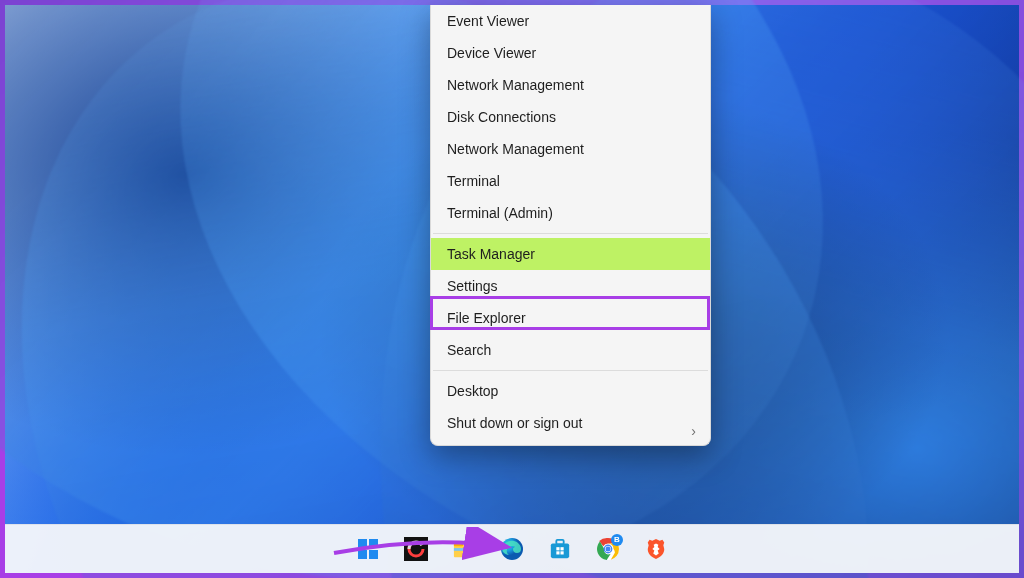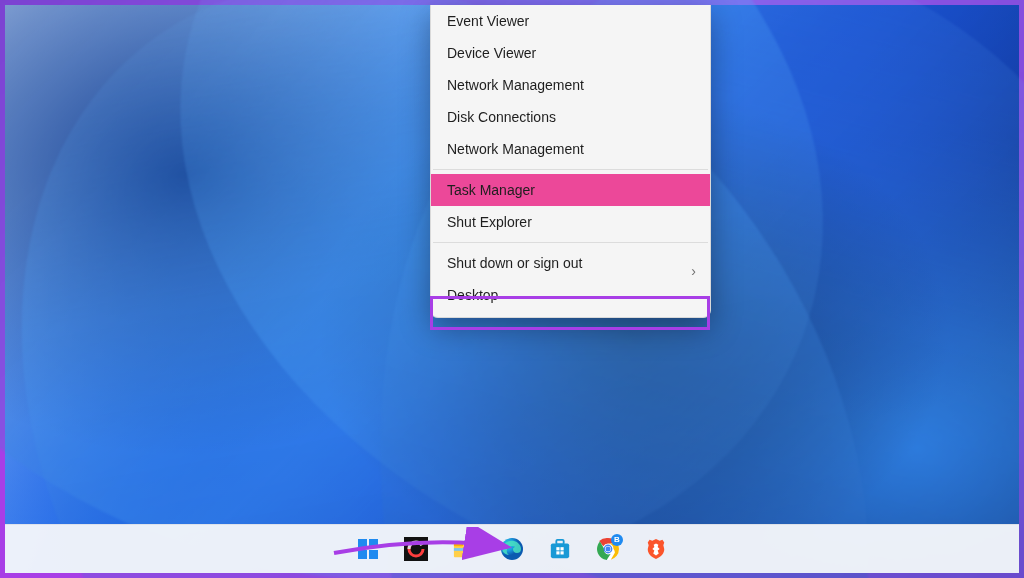--- a/index.html
+++ b/index.html
@@ -19,21 +19,21 @@
     background:linear-gradient(115deg,rgba(255,255,255,.08),rgba(80,170,255,.7) 35%,rgba(6,30,120,.85));}
   .r1{width:1050px;height:820px;left:-220px;top:-260px;transform:rotate(200deg)}
   .r2{width:1100px;height:800px;left:160px;top:-210px;transform:rotate(20deg)}
   .r3{width:1000px;height:760px;left:-60px;top:60px;transform:rotate(55deg);opacity:.30}
   .r4{width:1100px;height:820px;left:240px;top:90px;transform:rotate(80deg);opacity:.30}
 
   
   .menu{position:absolute;left:425px;top:0;width:279px;background:#f5f5f5;border:1px solid #d9d9d9;border-top:none;
     border-radius:0 0 8px 8px;box-shadow:0 10px 30px rgba(0,0,0,.35);padding:0 0 6px;color:#1e1e1e}
   .item{position:relative;height:32px;line-height:32px;padding:0 16px;font-size:14px;cursor:default;white-space:nowrap}
-  .item:hover,.item.hov{background:#ec4899}
+  .item:hover,.item.hov{background:#bef264}
   .sep{height:1px;background:#dcdcdc;margin:4px 2px}
   .chev{position:absolute;right:14px;top:8px;color:#707070;font-size:14px}
   .highlight{position:absolute;left:425px;top:291px;width:280px;height:34px;border:3px solid #a83ee6;box-sizing:border-box;pointer-events:none}
 
   
   .taskbar{position:absolute;left:0;right:0;bottom:0;height:48px;background:rgba(244,246,250,.96);
     border-top:1px solid rgba(0,0,0,.06);display:flex;align-items:center;justify-content:center;gap:10px}
   .ticon{width:38px;height:38px;border-radius:6px;display:flex;align-items:center;justify-content:center;cursor:default}
   .tinner{width:26px;height:26px;display:flex;align-items:center;justify-content:center}
 
@@ -50,29 +50,33 @@
     <div class="ribbon r3"></div>
       <div class="ribbon r4"></div>
   </div>
 
   <div class="menu">
     <div class="item"><span>Event Viewer</span></div>
     <div class="item"><span>Device Viewer</span></div>
     <div class="item"><span>Network Management</span></div>
     <div class="item"><span>Disk Connections</span></div>
     <div class="item"><span>Network Management</span></div>
+    <div class="item"><span>Terminal</span></div>
+    <div class="item"><span>Terminal (Admin)</span></div>
     <div class="sep"></div>
     <div class="item hov"><span>Task Manager</span></div>
-    <div class="item"><span>Shut Explorer</span></div>
+    <div class="item"><span>Settings</span></div>
+    <div class="item"><span>File Explorer</span></div>
+    <div class="item"><span>Search</span></div>
     <div class="sep"></div>
+    <div class="item"><span>Desktop</span></div>
     <div class="item">
       <span>Shut down or sign out</span>
       <span class="chev">›</span>
     </div>
-    <div class="item"><span>Desktop</span></div>
   </div>
 
   <div class="highlight"></div>
 
   <div class="taskbar">
     <div class="ticon">
         <div class="tinner">
       <svg viewBox="0 0 24 24" width="24" height="24">
             <g fill="#1f8af0">
               <rect x="2" y="2" width="9" height="9"></rect>

